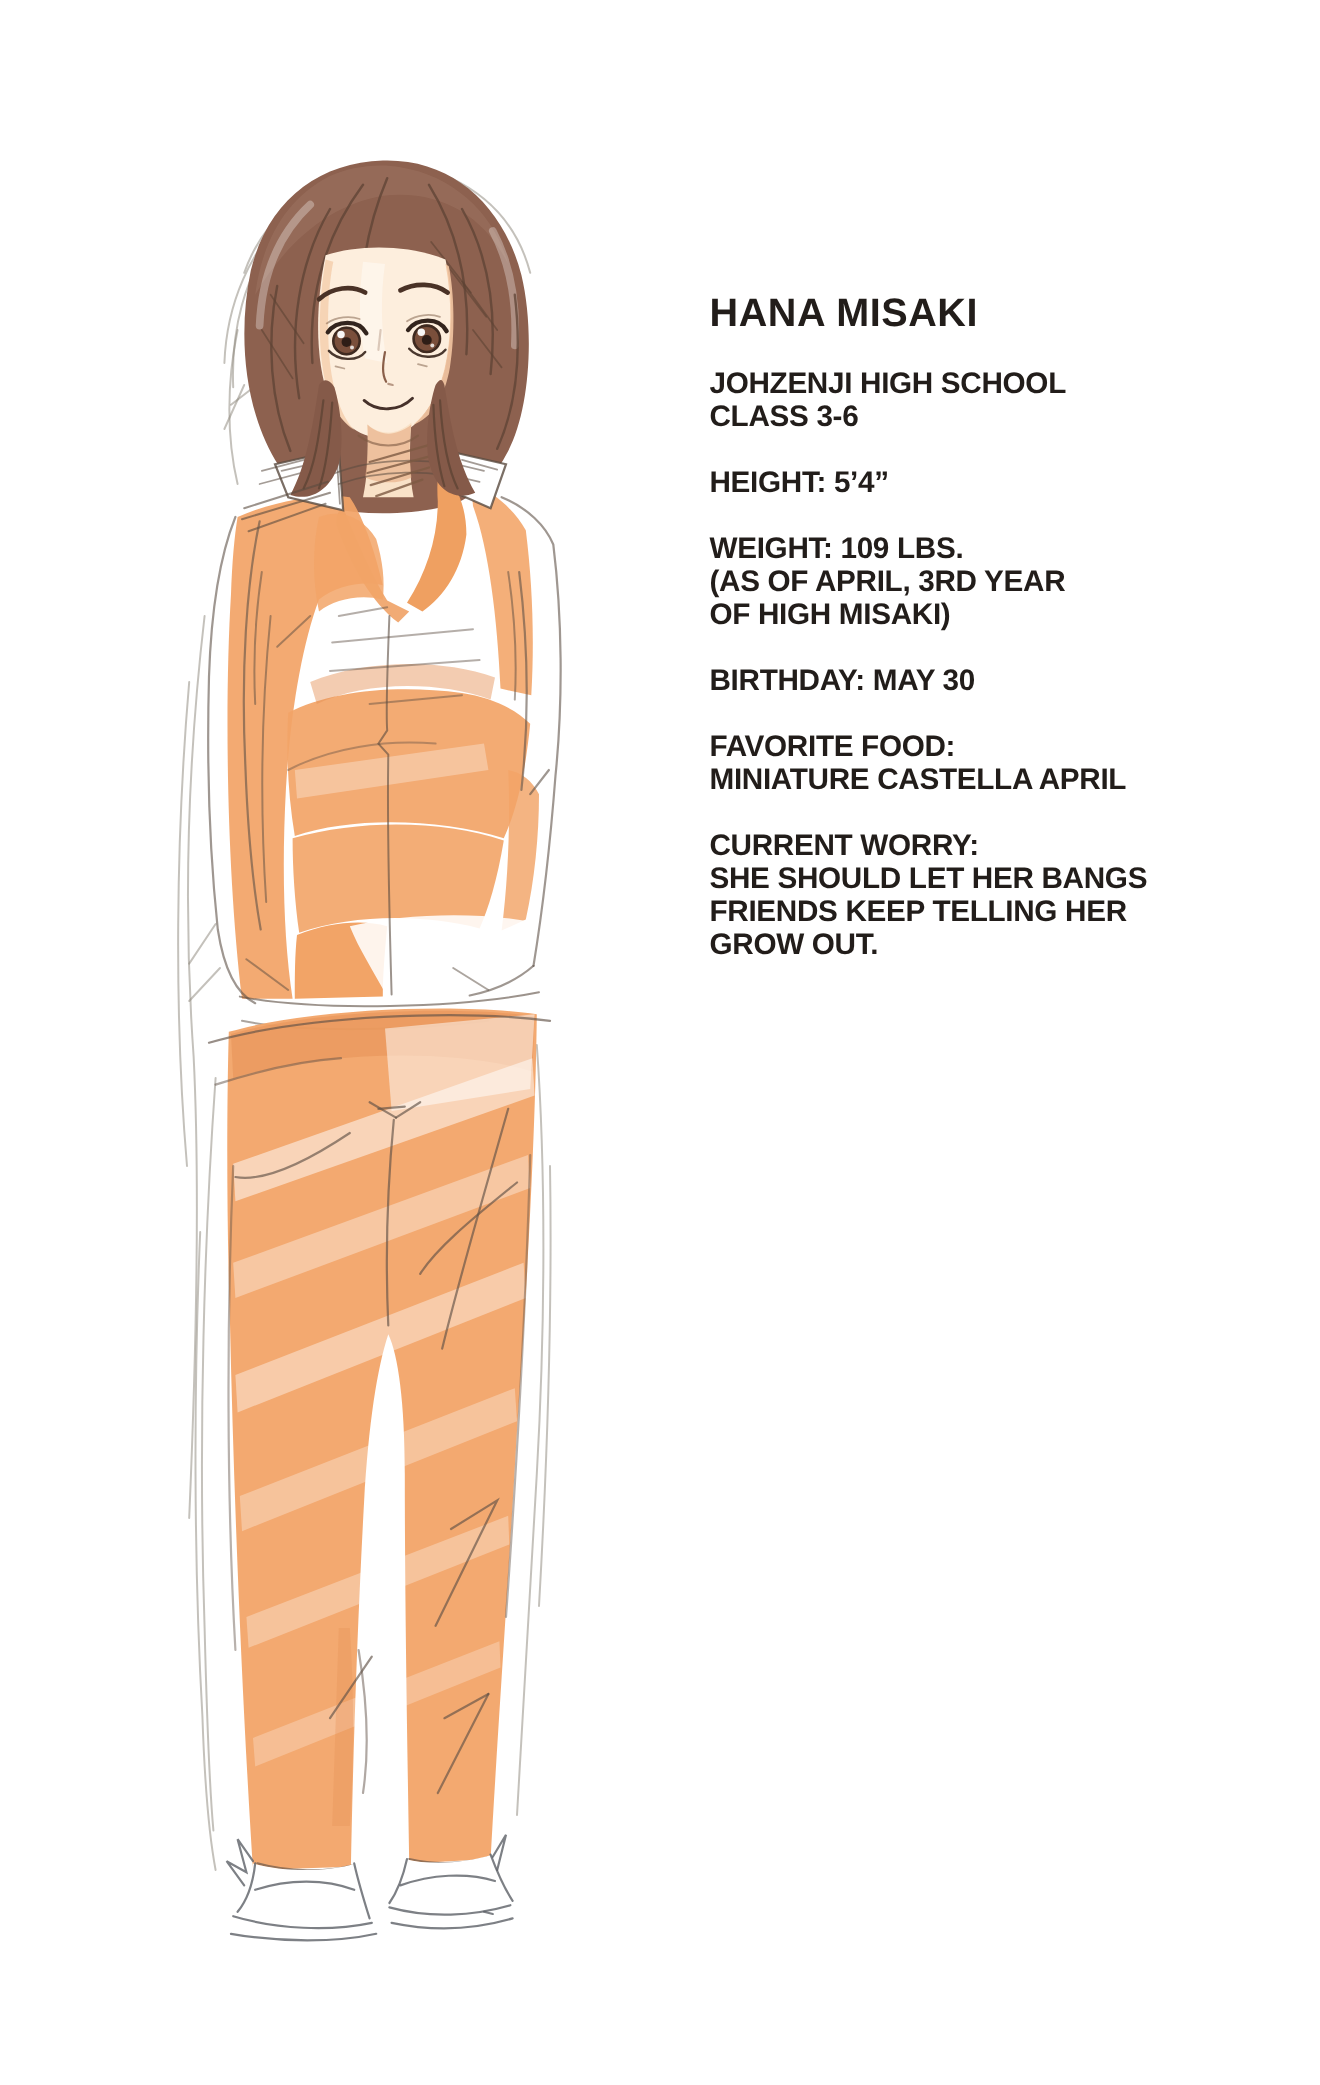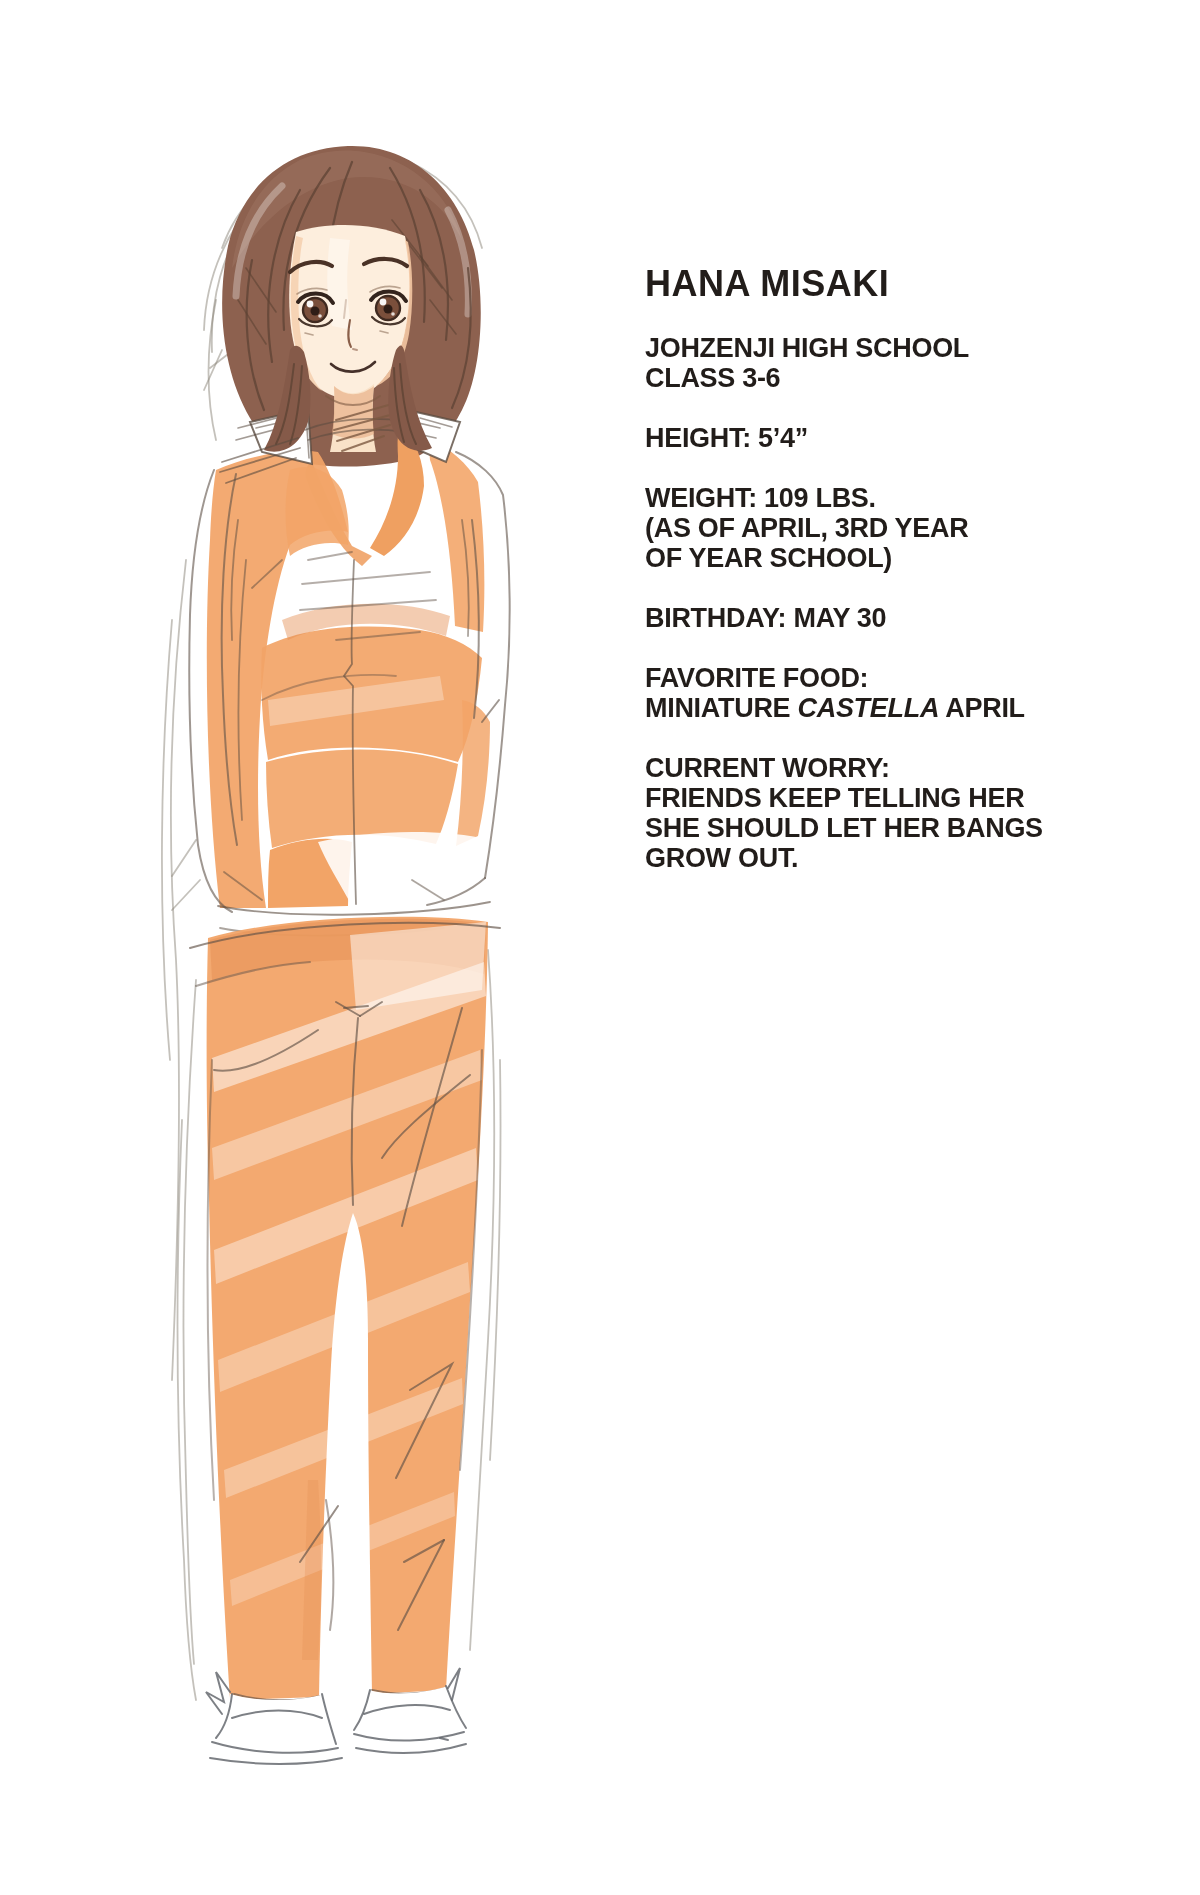--- a/index.html
+++ b/index.html
@@ -17,21 +17,21 @@
     position:absolute;left:645px;top:264px;
     color:var(--text-color,#221d1a);
     font-weight:bold;
   }
   .title{
     font-size:36px;line-height:40px;margin:0 0 29px 0;
     letter-spacing:.5px;
   }
   .block{margin:0 15px 30px 0;}
   .line{font-size:27px;line-height:30px;letter-spacing:-0.3px;white-space:nowrap;}
-  .italic{font-style:italic;}
+  .italic{}
 </style>
 </head>
 <body>
 
 <div class="page">
 
   <svg class="illustration" viewBox="130 110 400 1680" xmlns="http://www.w3.org/2000/svg">
 
     <g fill="none" stroke="#8a8378" stroke-opacity="0.5" stroke-width="1.8" stroke-linecap="round">
       <path d="M262,196 C228,226 206,276 204,330"></path>
@@ -262,31 +262,31 @@
         <div class="block">
           <div class="line"><span>JOHZENJI HIGH SCHOOL</span></div>
           <div class="line"><span>CLASS 3-6</span></div>
         </div>
         <div class="block">
           <div class="line"><span>HEIGHT: 5’4”</span></div>
         </div>
         <div class="block">
           <div class="line"><span>WEIGHT: 109 LBS.</span></div>
           <div class="line"><span>(AS OF APRIL, 3RD YEAR</span></div>
-          <div class="line"><span>OF YEAR SCHOOL)</span></div>
+          <div class="line"><span>OF HIGH MISAKI)</span></div>
         </div>
         <div class="block">
           <div class="line"><span>BIRTHDAY: MAY 30</span></div>
         </div>
         <div class="block">
           <div class="line"><span>FAVORITE FOOD:</span></div>
           <div class="line"><span>MINIATURE </span><span class="italic">CASTELLA</span><span> APRIL</span></div>
         </div>
         <div class="block">
           <div class="line"><span>CURRENT WORRY:</span></div>
+          <div class="line"><span>SHE SHOULD LET HER BANGS</span></div>
           <div class="line"><span>FRIENDS KEEP TELLING HER</span></div>
-          <div class="line"><span>SHE SHOULD LET HER BANGS</span></div>
           <div class="line"><span>GROW OUT.</span></div>
         </div>
       </div>
   </div>
 
 </div>
 
 </body></html>

